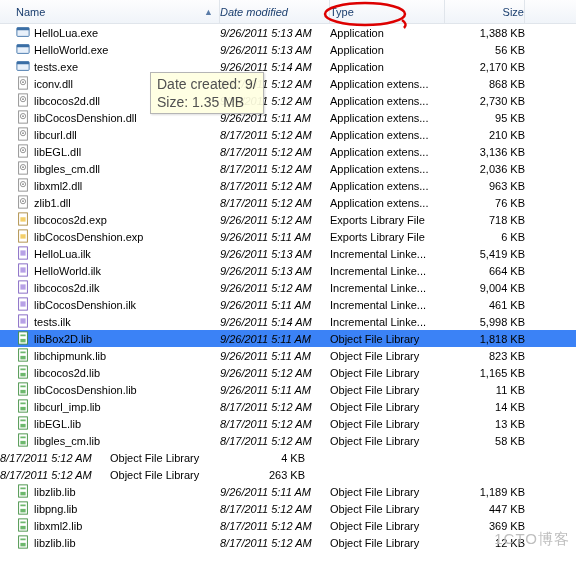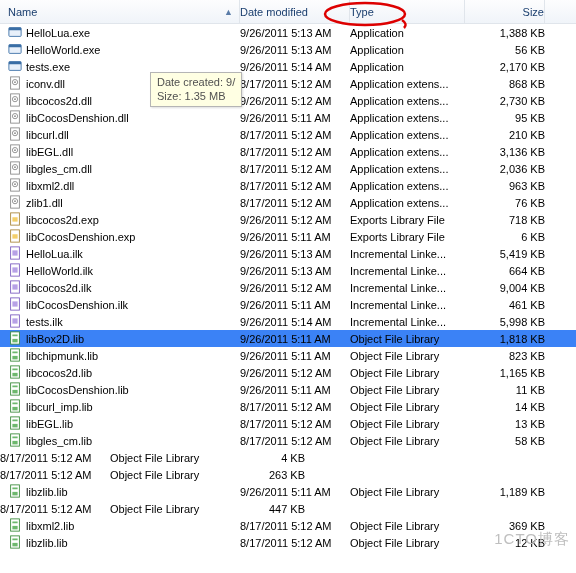--- a/index.html
+++ b/index.html
@@ -14,22 +14,22 @@
   .header {
     display: flex;
     background: linear-gradient(#fdfdfe, #f0f4f9);
     border-bottom: 1px solid #e0e5eb;
     height: 24px;
     align-items: center;
     color: #1a3e6e;
     position: relative;
   }
   .col { overflow: hidden; white-space: nowrap; text-overflow: ellipsis; }
-  .c-name { width: 240px; padding-left: 8px; display:flex; align-items:center; gap:4px;}
-  .c-date { width: 110px; }
+  .c-name { width: 220px; padding-left: 16px; display:flex; align-items:center; gap:4px;}
+  .c-date { width: 110px; font-style: italic; }
   .c-type { width: 115px; }
   .c-size { width: 80px; text-align: right; padding-right: 0;}
   .header .col { border-right: 1px solid #e0e5eb; height: 100%; display:flex; align-items:center; cursor: default;}
   .header .c-name { justify-content: space-between; padding-right:6px;}
   .header .c-size { justify-content: flex-end; }
   .arrow-up { font-size:9px; color:#5a7ca8; }
   .rows {}
   .row {
     display: flex;
     height: 17px;
@@ -38,21 +38,21 @@
   }
   .row.selected { background: #3b82f6; }
   .row .c-name { }
   .icon { width:14px; height:14px; flex: 0 0 14px; }
   .tooltip {
     position:absolute;
     top:72px; left:150px;
     background:#ffffe1;
     border:1px solid #b0b0b0;
     padding:2px 6px;
-    font-size:11px;
+    font-size:14px;
     color:#444;
     box-shadow:1px 1px 2px rgba(0,0,0,.15);
     line-height:1.3;
     z-index:5;
     opacity:.93;
   }
   .annot {
     position:absolute;
     top:0; left:320px;
     width:90px; height:30px;
@@ -420,20 +420,28 @@
             <rect x="5" y="9" width="6" height="4" fill="#6db86d"></rect>
             <rect x="5" y="4" width="6" height="2" fill="#6db86d"></rect>
           </svg></span>
         <span>libzlib.lib</span>
       </div>
       <div class="col c-date">9/26/2011 5:11 AM</div>
       <div class="col c-type">Object File Library</div>
       <div class="col c-size">1,189 KB</div>
     </div>
     <div class="row">
+      <div class="col c-name">
+        <span><svg class="icon" viewBox="0 0 16 16">
+            <rect x="3" y="1" width="10" height="14" fill="#fff" stroke="#3a8a3a"></rect>
+            <rect x="5" y="9" width="6" height="4" fill="#6db86d"></rect>
+            <rect x="5" y="4" width="6" height="2" fill="#6db86d"></rect>
+          </svg></span>
+        <span>libpng.lib</span>
+      </div>
       <div class="col c-date">8/17/2011 5:12 AM</div>
       <div class="col c-type">Object File Library</div>
       <div class="col c-size">447 KB</div>
     </div>
     <div class="row">
       <div class="col c-name">
         <span><svg class="icon" viewBox="0 0 16 16">
             <rect x="3" y="1" width="10" height="14" fill="#fff" stroke="#3a8a3a"></rect>
             <rect x="5" y="9" width="6" height="4" fill="#6db86d"></rect>
             <rect x="5" y="4" width="6" height="2" fill="#6db86d"></rect>

